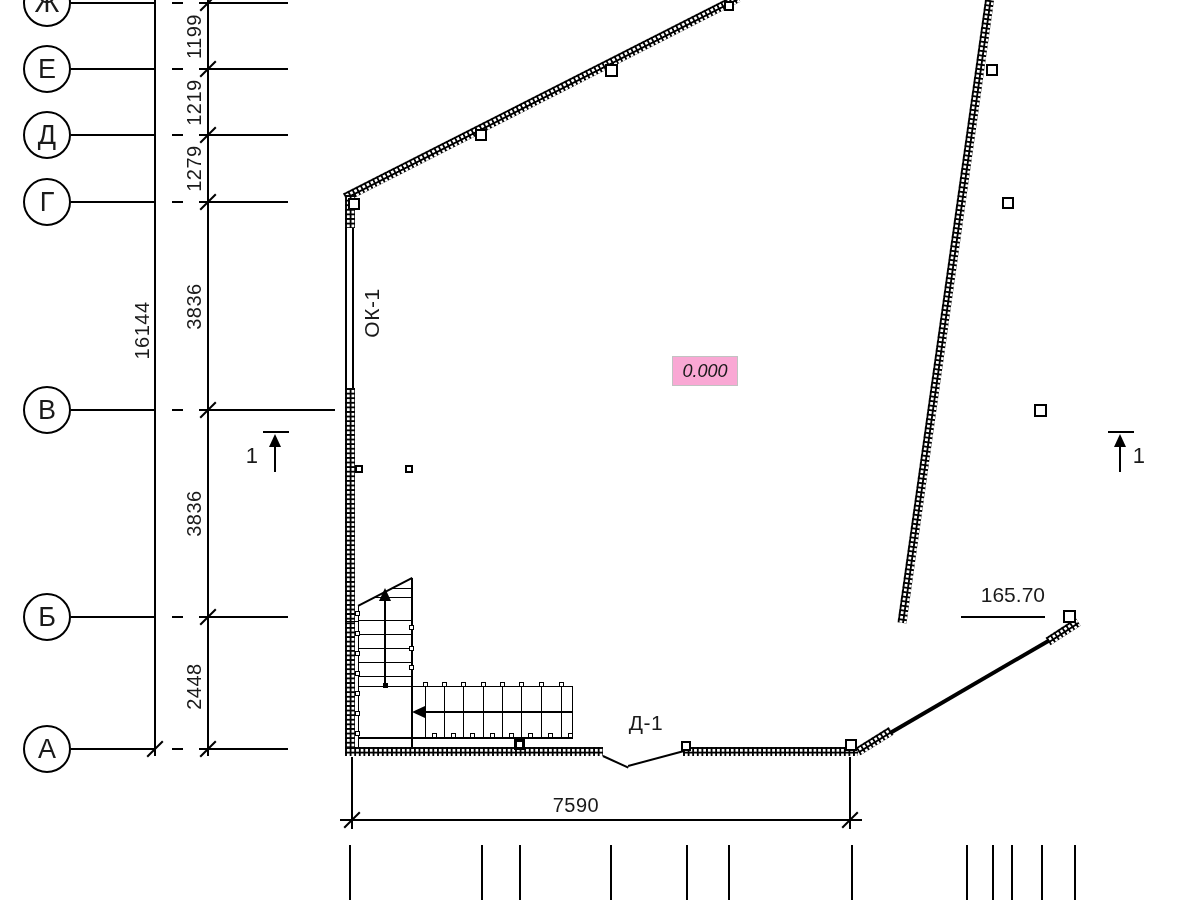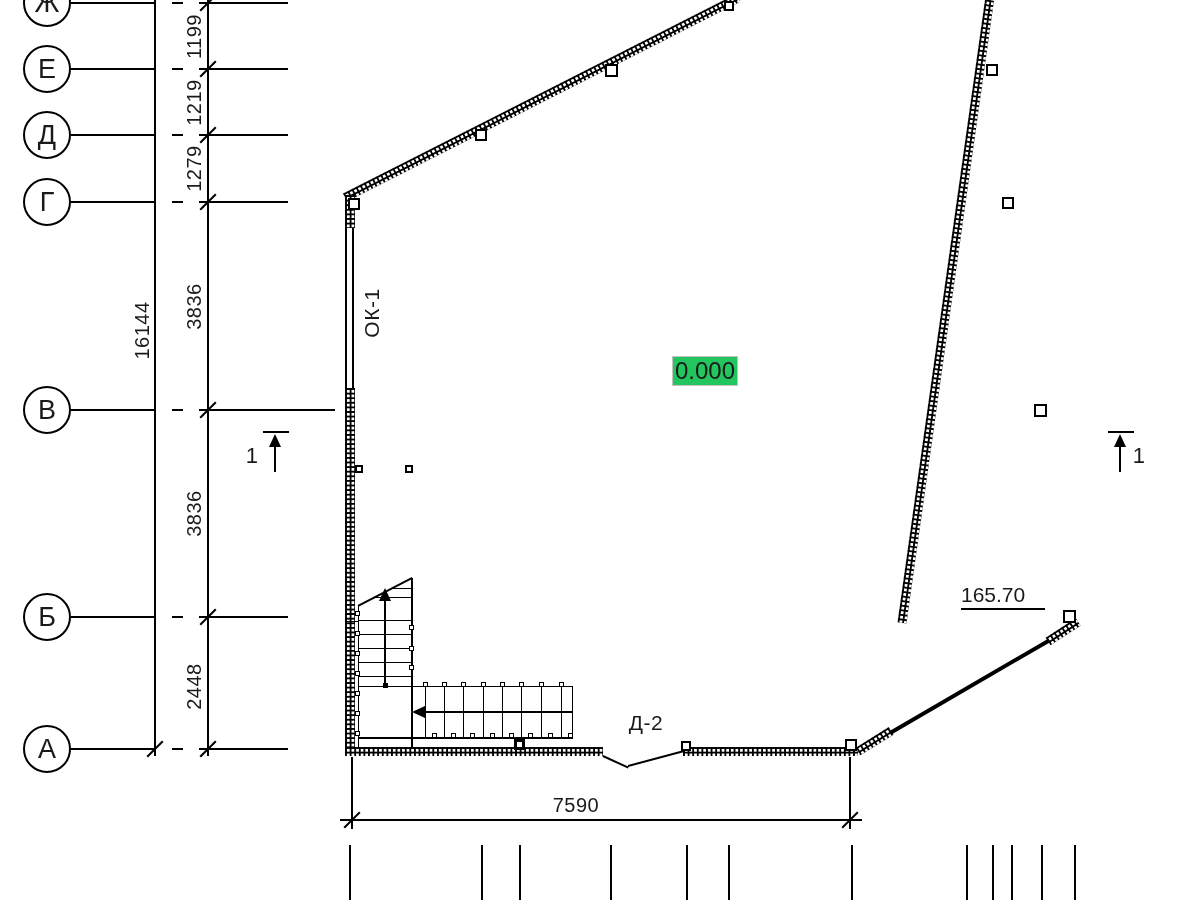--- a/index.html
+++ b/index.html
@@ -21,25 +21,25 @@
   .dim-text{position:absolute;font-size:20px;text-align:center;white-space:nowrap;letter-spacing:.5px;}
   .rot{transform:rotate(-90deg);}
   .tick{position:absolute;width:22px;height:2px;background:#000;transform:rotate(-45deg);}
   .post{position:absolute;background:#fff;border:1.5px solid #000;box-sizing:border-box;}
   .colsq{position:absolute;background:#fff;border:2px solid #000;box-sizing:border-box;}
   .blksq{position:absolute;background:#fff;border:3px solid #000;box-sizing:border-box;}
   .tri-up{position:absolute;width:0;height:0;border-left:6px solid transparent;border-right:6px solid transparent;border-bottom:13px solid #000;}
   .tri-left{position:absolute;width:0;height:0;border-top:6px solid transparent;border-bottom:6px solid transparent;border-right:13px solid #000;}
   .level-box{
     position:absolute;left:672px;top:356px;width:64px;height:28px;border:1px solid #c2c2c2;
-    background:#22c55e;display:flex;align-items:center;justify-content:center;font-size:24px;
+    background:#f9a8d4;display:flex;align-items:center;justify-content:center;font-size:18px;font-style:italic;
   }
   .mark-165{
-    position:absolute;left:961px;top:583px;width:84px;text-align:left;font-size:21px;
-    border-bottom:2px solid #000;padding-bottom:1px;
+    position:absolute;left:961px;top:583px;width:84px;text-align:right;font-size:21px;
+    border-bottom:2px solid #000;padding-bottom:9px;
   }
 </style>
 </head>
 <body>
 
 <div id="stage">
 
   <div class="wall" style="left:345px;top:192.5px;width:441px;height:9px;transform:rotate(-26.92deg);transform-origin:0 50%;"></div>
   <div class="wall" style="left:345px;top:195px;width:10px;height:33px;"></div>
   <div class="wall" style="left:345px;top:388px;width:10px;height:359px;"></div>
@@ -55,21 +55,21 @@
   <div class="ln" style="left:351.5px;top:228px;width:2px;height:160px;"></div>
 
   <div class="ln" style="left:603px;top:754.5px;width:28px;height:1.5px;transform:rotate(24.7deg);transform-origin:0 50%;"></div>
   <div class="ln" style="left:628px;top:765px;width:58px;height:1.5px;transform:rotate(-15deg);transform-origin:0 50%;"></div>
 
   <div class="level-box">
     <span>0.000</span>
   </div>
   <div class="mark-165">165.70</div>
   <div class="dim-text rot" style="left:337px;top:301px;width:70px;font-size:21px;">ОК-1</div>
-  <div class="dim-text" style="left:616px;top:711px;width:60px;font-size:21px;">Д-2</div>
+  <div class="dim-text" style="left:616px;top:711px;width:60px;font-size:21px;">Д-1</div>
   <div class="dim-text" style="left:516px;top:794px;width:120px;">7590</div>
   <div class="dim-text rot" style="left:102px;top:319px;width:80px;">16144</div>
 
   <div class="ln" style="left:263px;top:431px;width:26px;height:2px;"></div>
   <div class="tri-up" style="left:269px;top:434px;"></div>
   <div class="ln" style="left:274.3px;top:446px;width:1.5px;height:26px;"></div>
   <div class="dim-text" style="left:241px;top:443px;width:22px;font-size:22px;">1</div>
 
   <div class="ln" style="left:1108px;top:431px;width:26px;height:2px;"></div>
   <div class="tri-up" style="left:1114px;top:434px;"></div>

